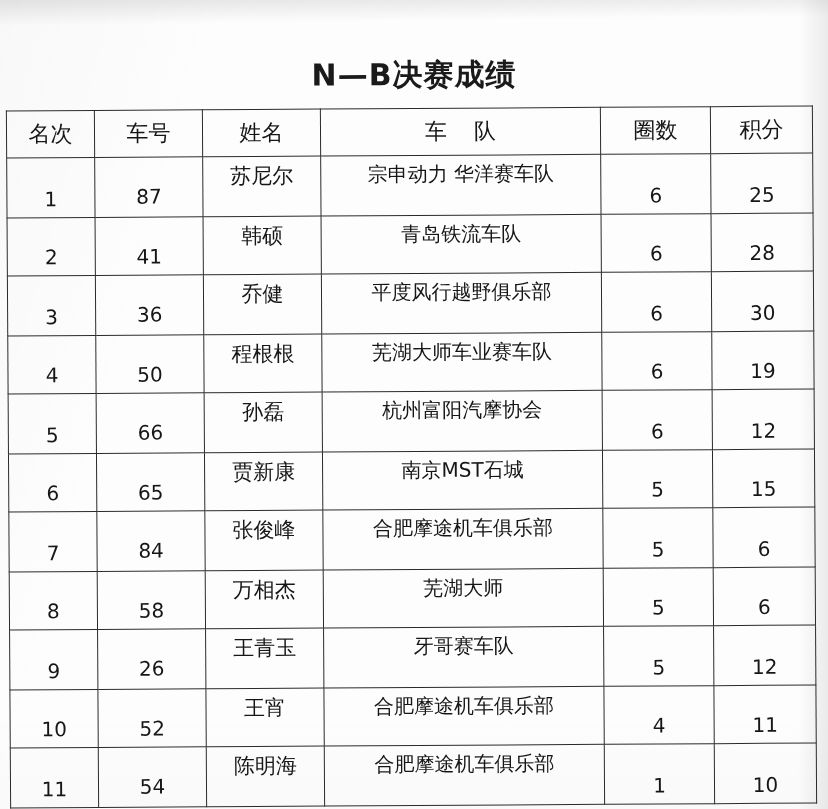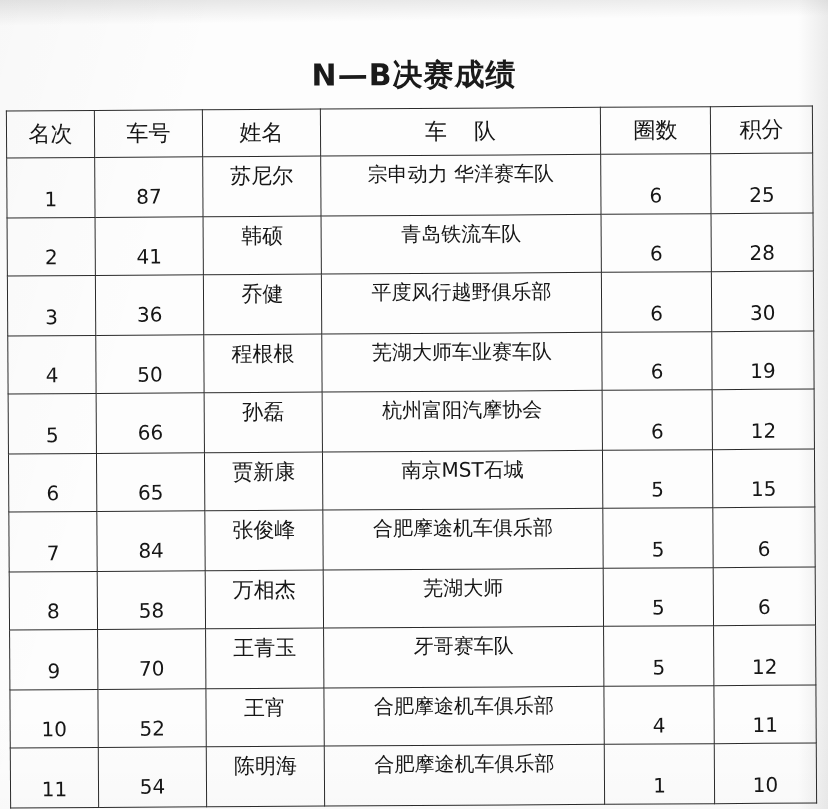--- a/index.html
+++ b/index.html
@@ -209,21 +209,21 @@
           <tr>
             <td class="rank">8</td>
             <td class="carnum">58</td>
             <td class="name">万相杰</td>
             <td class="team">芜湖大师</td>
             <td class="laps">5</td>
             <td class="points">6</td>
           </tr>
           <tr>
             <td class="rank">9</td>
-            <td class="carnum">70</td>
+            <td class="carnum">26</td>
             <td class="name">王青玉</td>
             <td class="team">牙哥赛车队</td>
             <td class="laps">5</td>
             <td class="points">12</td>
           </tr>
           <tr>
             <td class="rank">10</td>
             <td class="carnum">52</td>
             <td class="name">王宵</td>
             <td class="team">合肥摩途机车俱乐部</td>

